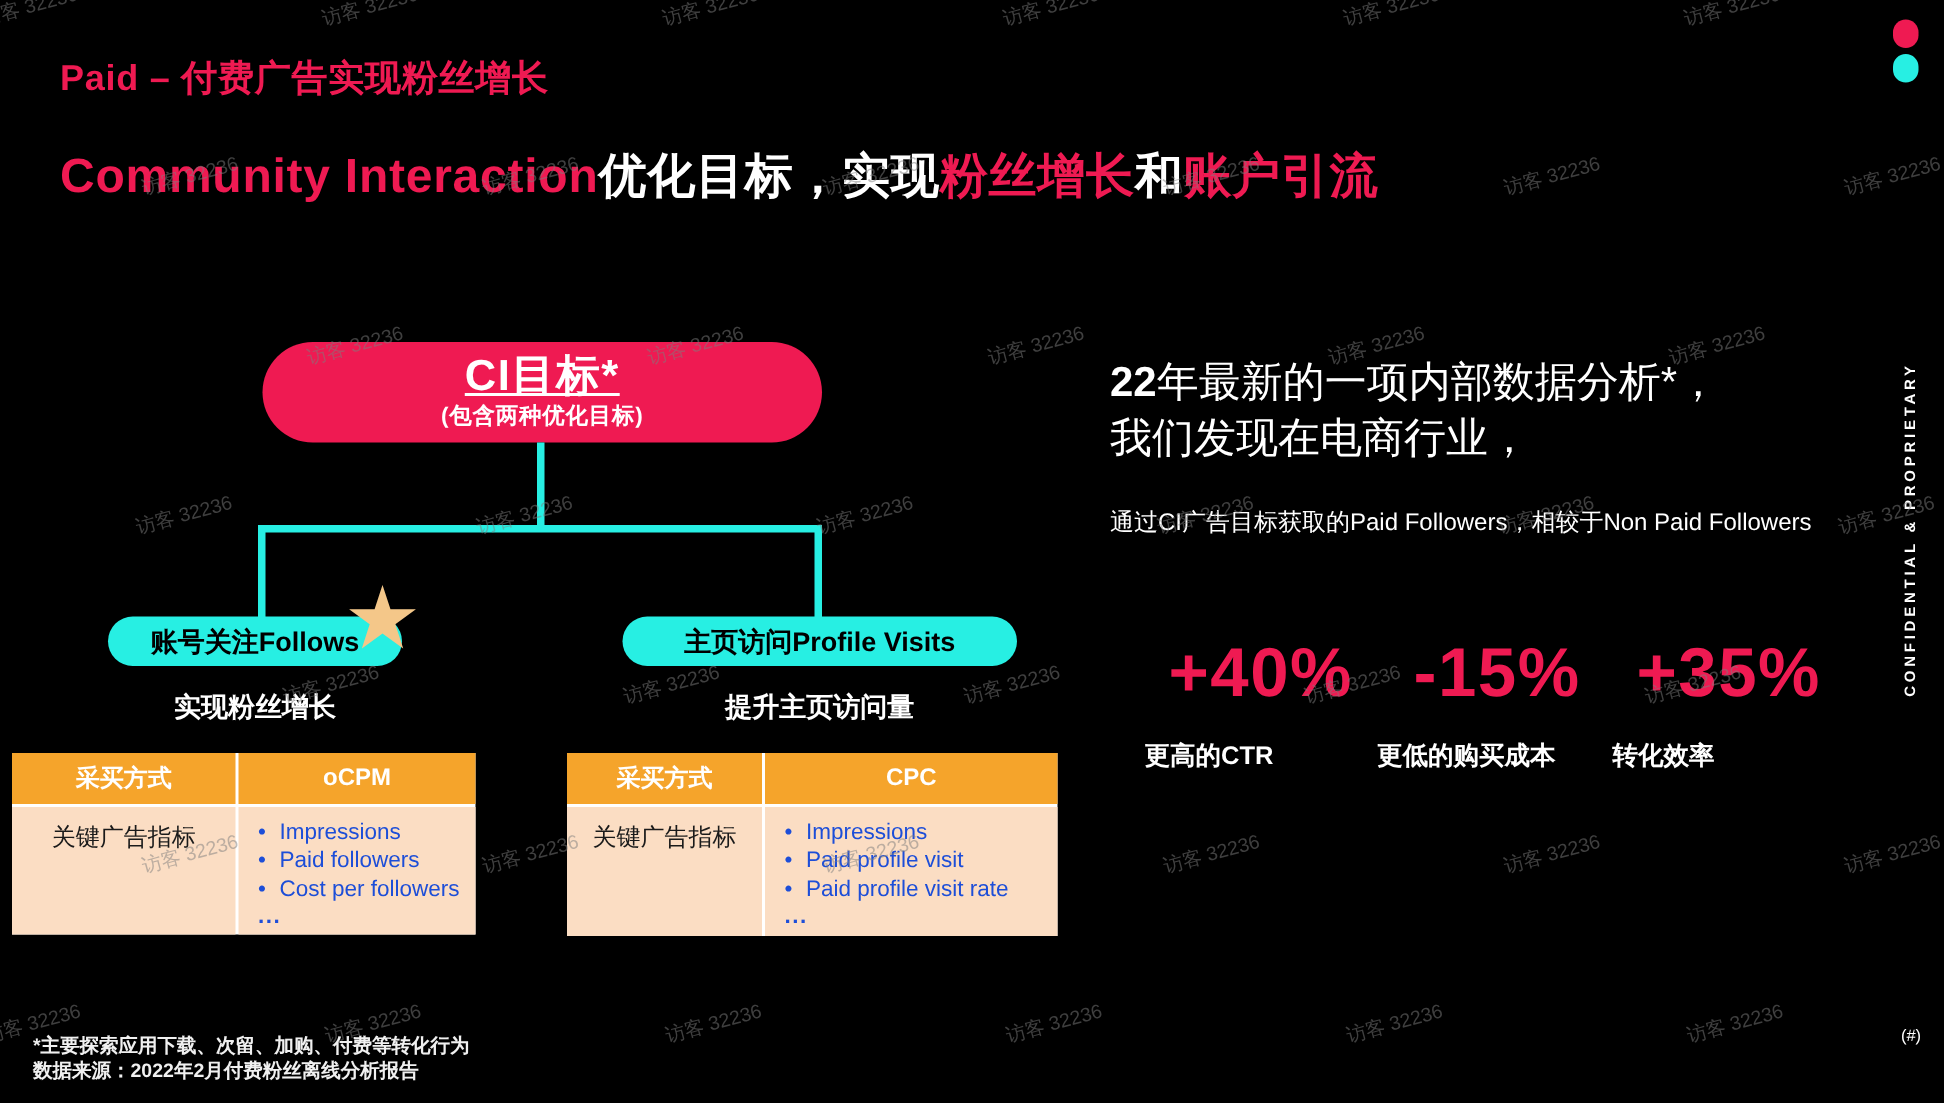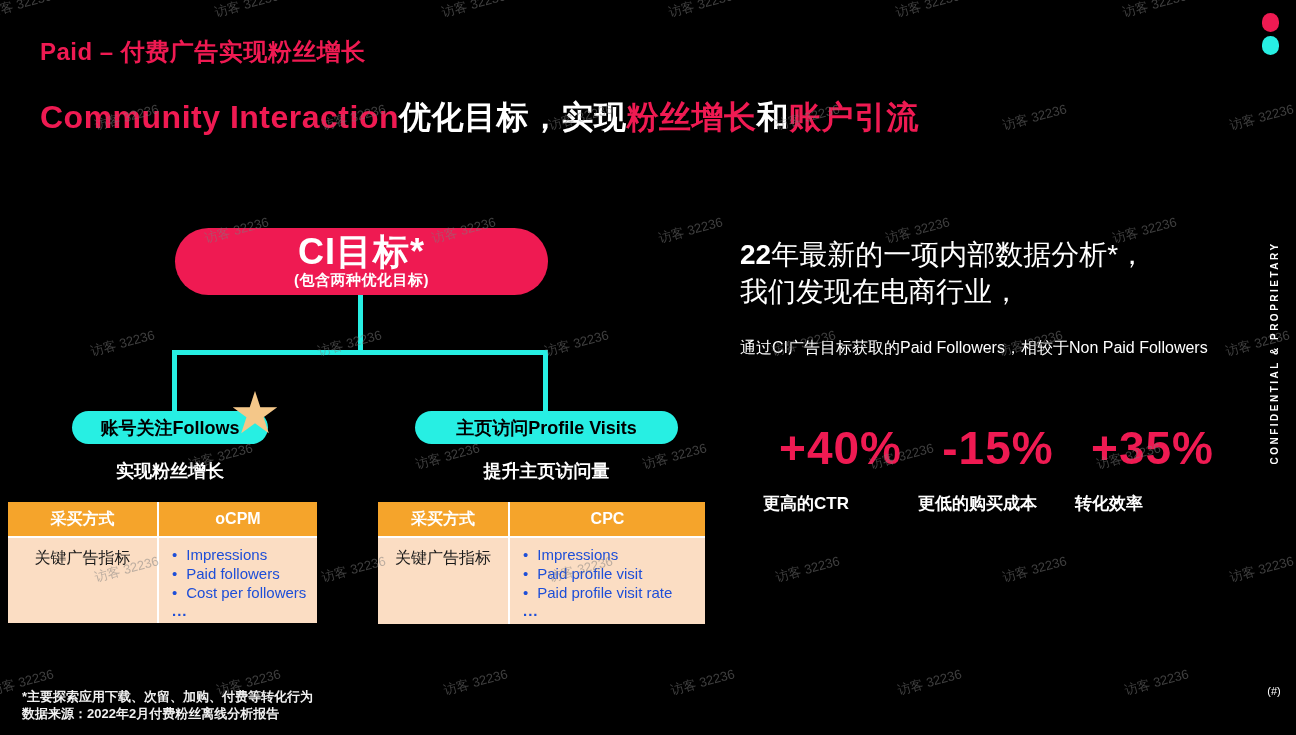--- a/index.html
+++ b/index.html
@@ -12,21 +12,21 @@
 
   
   .kicker{position:absolute;left:40px;top:36px;font-size:24px;font-weight:700;color:var(--pink);letter-spacing:.5px;}
   .headline{position:absolute;left:40px;top:96px;font-size:32px;font-weight:700;letter-spacing:.5px;white-space:nowrap;}
   .headline .hl-pink{color:var(--pink);}
   .headline .hl-white{color:#fff;}
 
   
   .root-pill{position:absolute;left:175px;top:228px;width:373px;height:67px;background:var(--pink);
     border-radius:34px;display:flex;flex-direction:column;align-items:center;justify-content:center;gap:1px;}
-  .root-title{color:#fff;font-size:36px;font-weight:700;letter-spacing:1px;line-height:1.05;}
+  .root-title{color:#fff;font-size:29px;font-weight:700;letter-spacing:1px;line-height:1.05;text-decoration:underline;}
   .root-sub{color:#fff;font-size:15px;font-weight:700;letter-spacing:.5px;}
 
   
   .conn{position:absolute;background:var(--cyan);}
   .conn-root{left:358px;top:295px;width:5px;height:57px;}
   .conn-h{left:172px;top:350px;width:376px;height:5px;}
   .conn-l{left:172px;top:350px;width:5px;height:73px;}
   .conn-r{left:543px;top:350px;width:5px;height:73px;}
 
   

